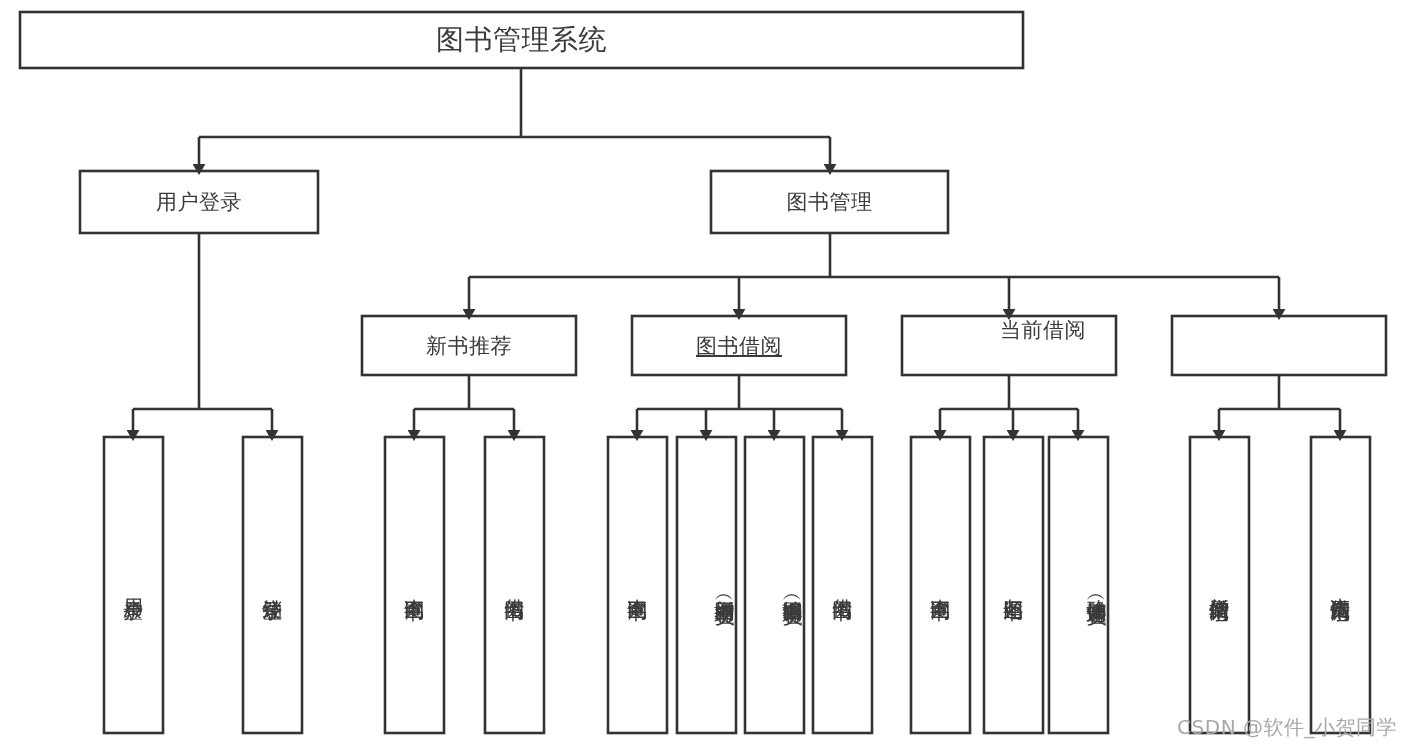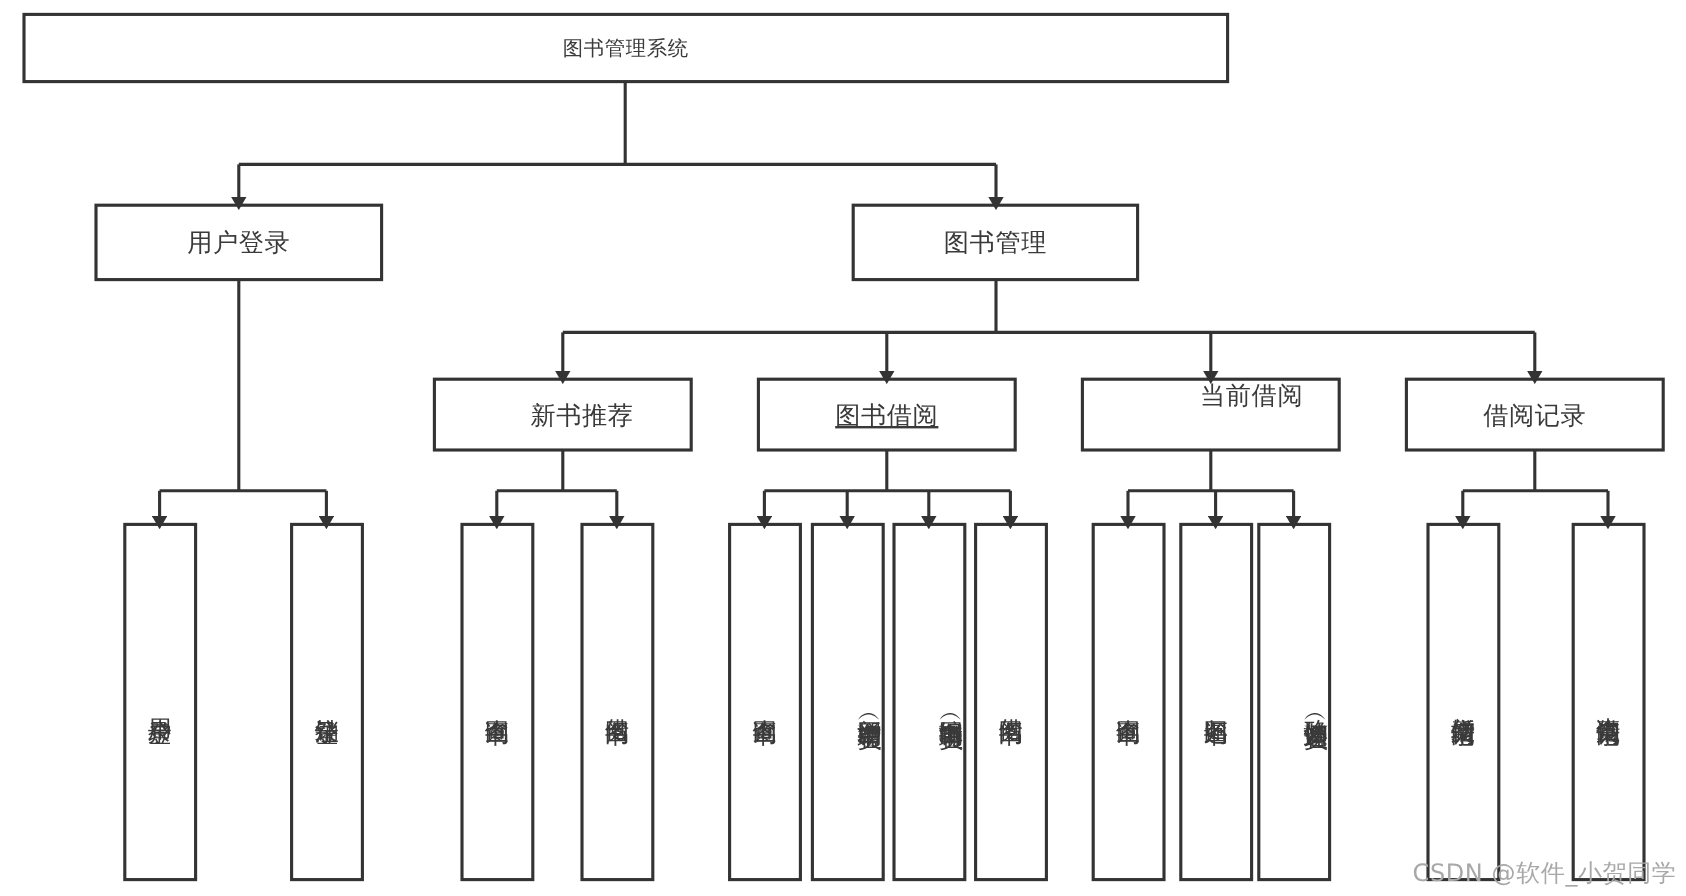--- a/index.html
+++ b/index.html
@@ -150,29 +150,28 @@
     <path class="connector" marker-end="url(#arrow)" d="M 940 409 L 940 431"></path>
     <path class="connector" marker-end="url(#arrow)" d="M 1013 409 L 1013 431"></path>
     <path class="connector" marker-end="url(#arrow)" d="M 1078 409 L 1078 431"></path>
 
     <path class="connector" d="M 1279 375 L 1279 409"></path>
     <path class="connector" d="M 1219 409 L 1340 409"></path>
     <path class="connector" marker-end="url(#arrow)" d="M 1219 409 L 1219 431"></path>
     <path class="connector" marker-end="url(#arrow)" d="M 1340 409 L 1340 431"></path>
   </svg>
 
-  <div class="node-label-h" style="left:20px; top:12px; width:1003px; height:56px; font-size:17px;">图书管理系统</div>
+  <div class="node-label-h" style="left:20px; top:12px; width:1003px; height:56px; font-size:28px;">图书管理系统</div>
 
   <div class="node-label-h" style="left:80px; top:171px; width:238px; height:62px;">用户登录</div>
   <div class="node-label-h" style="left:711px; top:171px; width:237px; height:62px;">图书管理</div>
 
-  <div class="node-label-h" style="left:362px; top:316px; width:214px; height:59px;padding-left:16px;">新书推荐</div>
+  <div class="node-label-h" style="left:362px; top:316px; width:214px; height:59px;">新书推荐</div>
   <div class="node-label-h" style="left:632px; top:316px; width:214px; height:59px;text-decoration:underline;">图书借阅</div>
   <div class="node-label-h" style="left:902px; top:300px; width:186px; height:59px;margin-left:48px;">当前借阅</div>
-  <div class="node-label-h" style="left:1172px; top:316px; width:214px; height:59px;">借阅记录</div>
 
   <div class="node-label-v" style="left:104px; top:437px; width:59px; height:296px;">用户登录</div>
   <div class="node-label-v" style="left:243px; top:437px; width:59px; height:296px;">注销登录</div>
 
   <div class="node-label-v" style="left:385px; top:437px; width:59px; height:296px;">查询图书</div>
   <div class="node-label-v" style="left:485px; top:437px; width:59px; height:296px;">借阅图书</div>
 
   <div class="node-label-v" style="left:608px; top:437px; width:59px; height:296px;">查询图书</div>
   <div class="node-label-v" style="left:677px; top:437px; width:59px; height:296px; align-items:flex-start; padding-top:6px; box-sizing:border-box;">新增图书（管理员）</div>
   <div class="node-label-v" style="left:745px; top:437px; width:59px; height:296px; align-items:flex-start; padding-top:6px; box-sizing:border-box;">编辑图书（管理员）</div>

